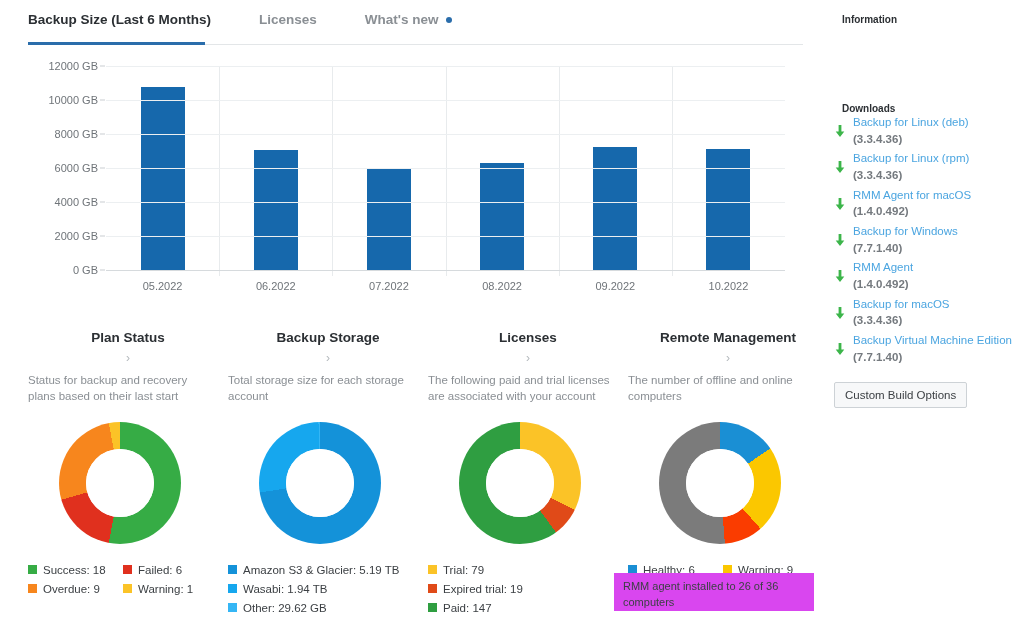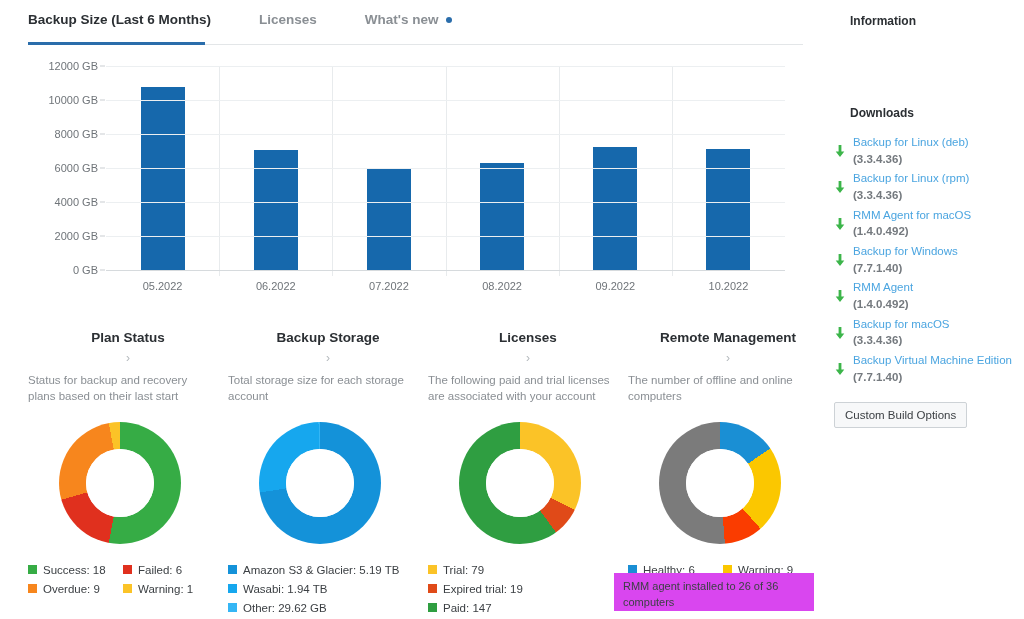--- a/index.html
+++ b/index.html
@@ -120,24 +120,24 @@
 
   .note {
     position: absolute; left: 614px; top: 573px; width: 200px; height: 38px;
     background: #d946ef; color: #3c4044; font-size: 11px; line-height: 1.45;
     padding: 6px 9px;
   }
 
   
   .side { position: absolute; left: 834px; top: 8px; width: 180px; }
   .side-h {
-    font-size: 12px; font-weight: bold; color: #2b2f33; margin: 6px 0 0 16px;
+    font-size: 10px; font-weight: bold; color: #2b2f33; margin: 6px 0 0 8px;
   }
   .side-h.dl { margin-top: 78px; }
-  .dl-list { margin-top: 14px; }
+  .dl-list { }
   .dl-item {
     display: flex; align-items: flex-start; gap: 7px; margin-bottom: 3px;
   }
   .dl-arrow { width: 12px; flex: 0 0 12px; margin-top: 10px; }
   .dl-text { font-size: 11.5px; line-height: 1.45; }
   .dl-link { color: #4ba5e0; cursor: pointer; }
   .dl-ver { color: #74797e; font-weight: bold; }
   .cbo {
     margin-top: 14px; display: inline-block;
     border: 1px solid #cdd2d6; background: #f7f8f9; border-radius: 2px;

